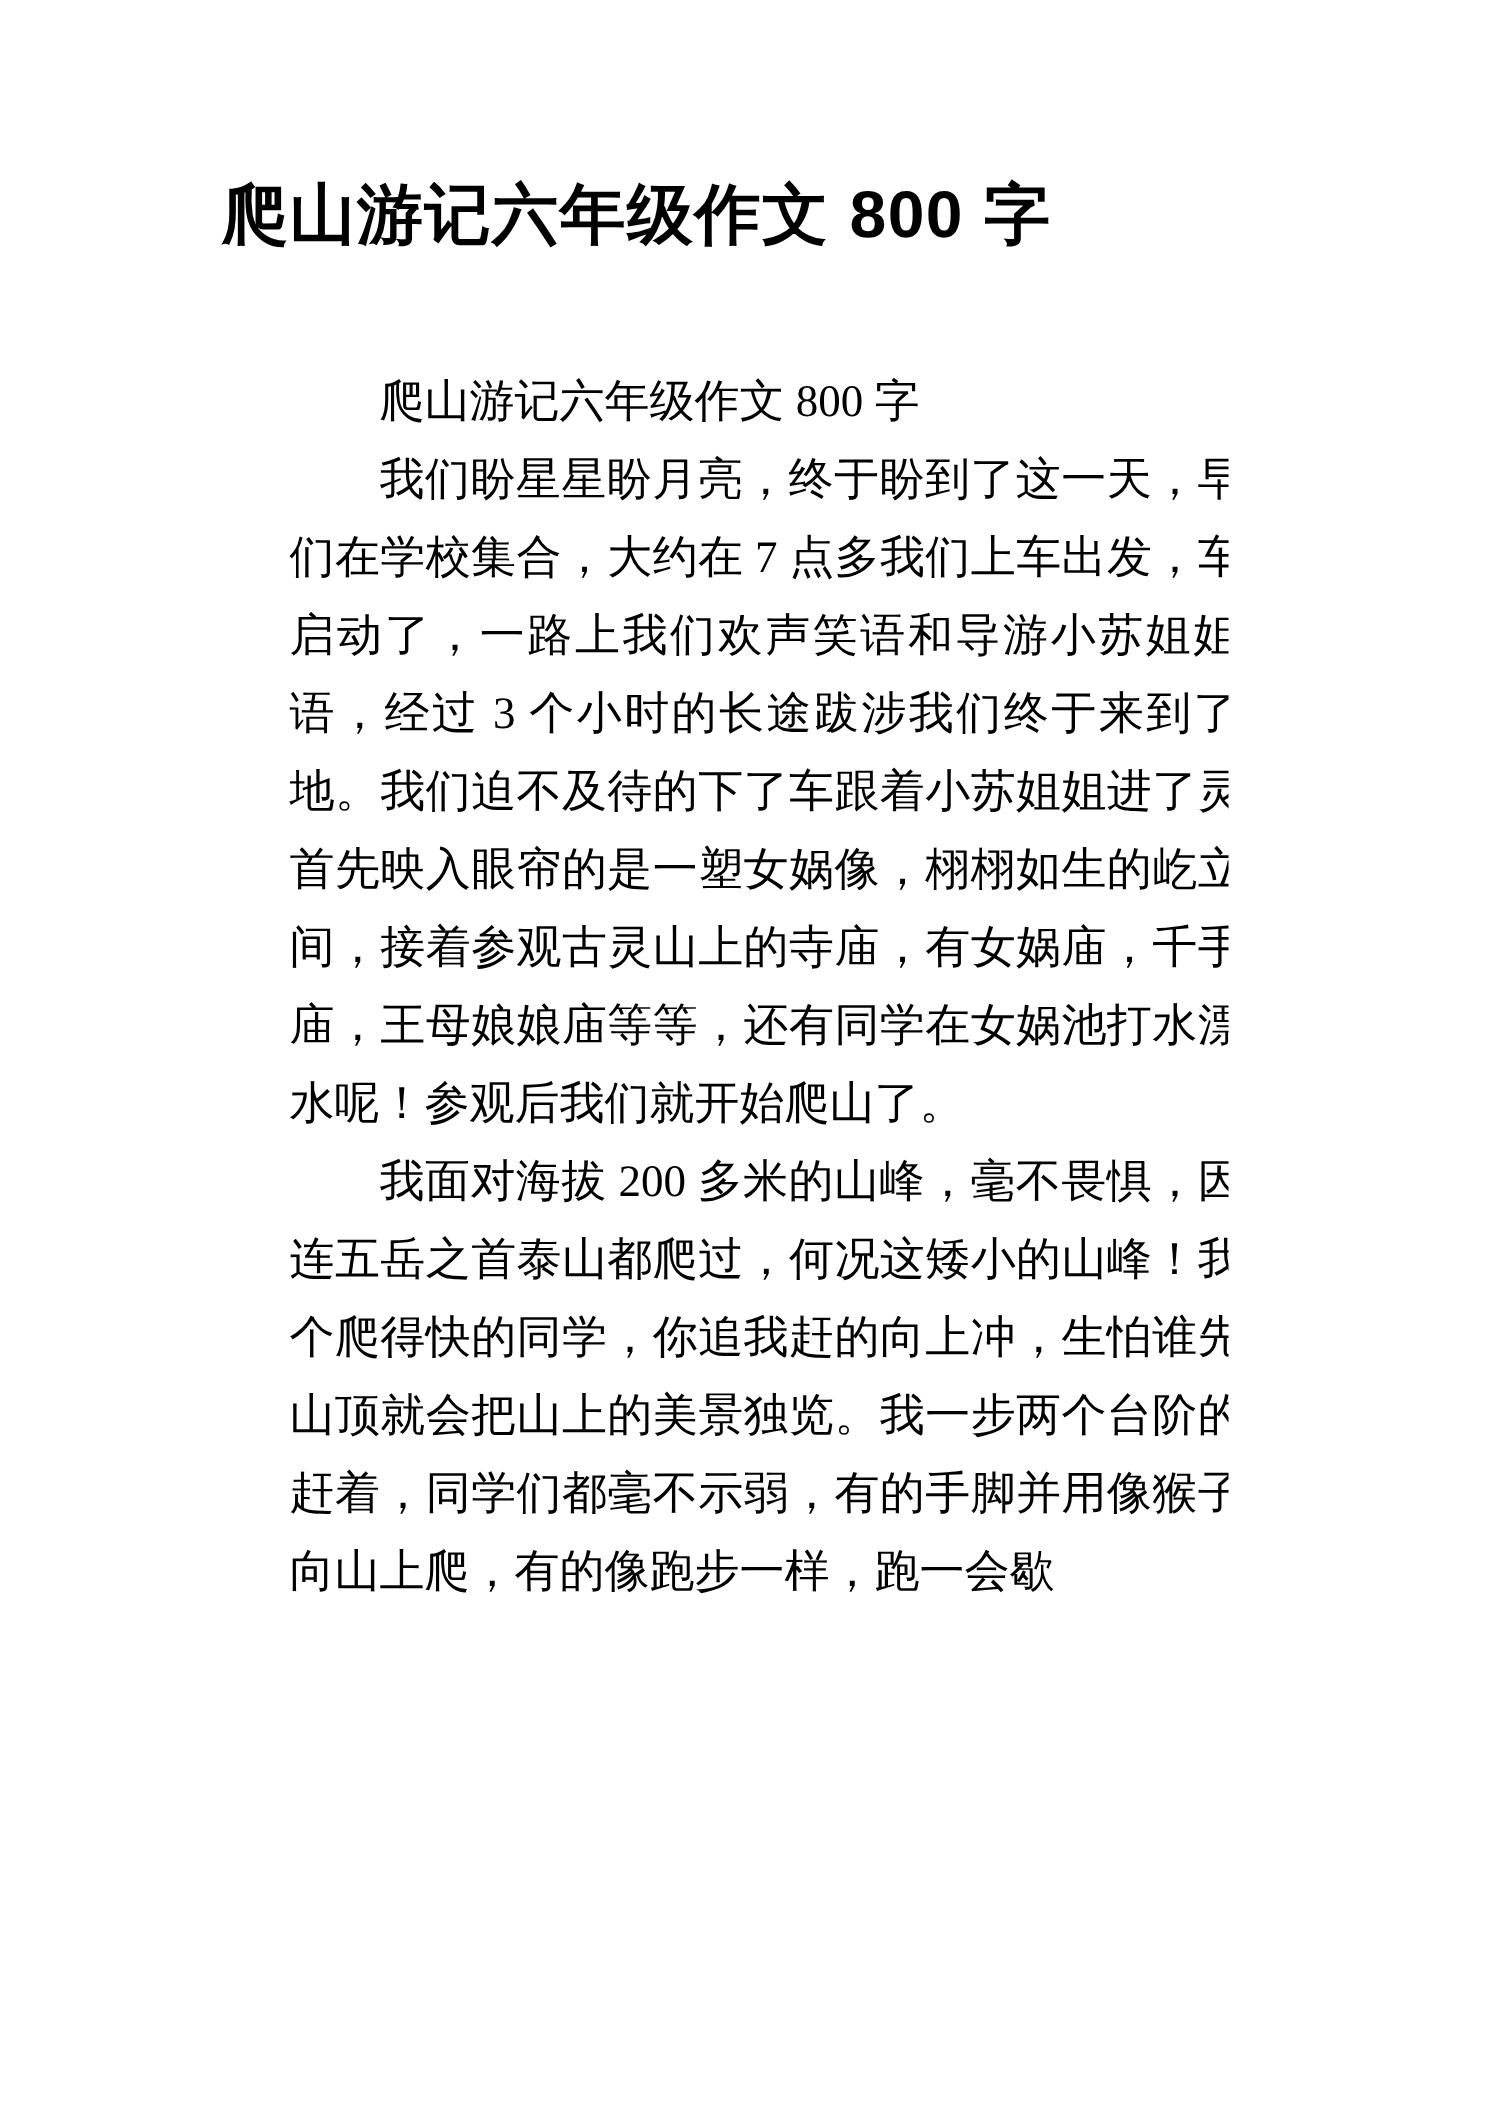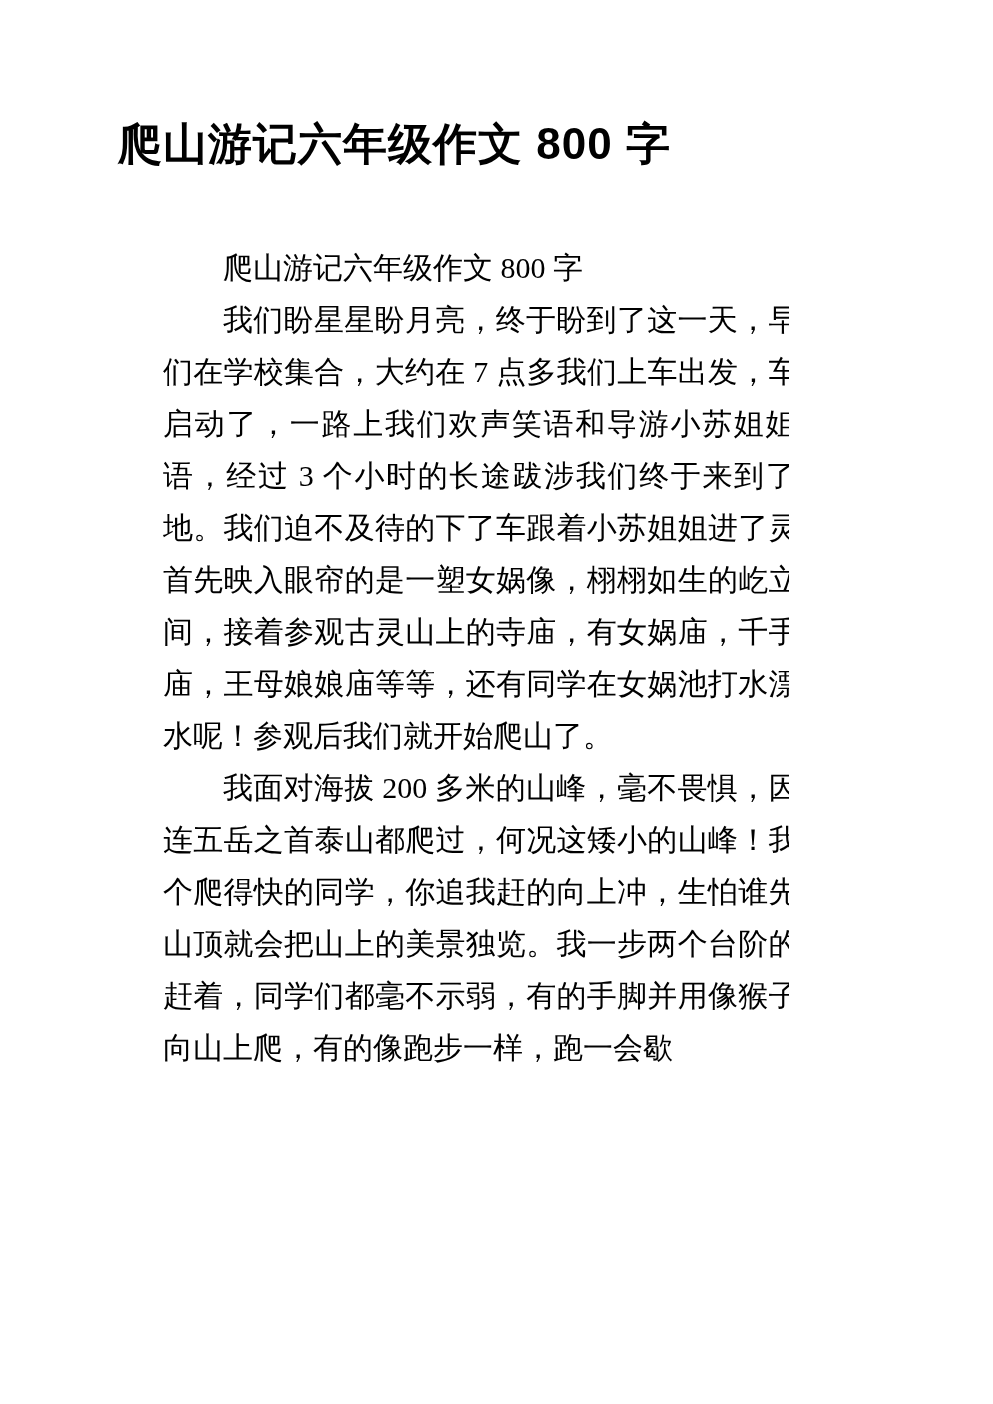--- a/index.html
+++ b/index.html
@@ -7,20 +7,21 @@
     padding: 0;
     background: #ffffff;
   }
   .page {
     position: relative;
     width: 789px;
     height: 1404px;
     background: #ffffff;
     color: #000000;
     overflow: hidden;
+    padding-left: 30px;
   }
   .doc-title {
     margin: 0;
     padding-top: 119px;
     text-align: center;
     font-family: "Liberation Sans", sans-serif;
     font-weight: bold;
     font-size: 44px;
     line-height: 1.15;
     letter-spacing: 1px;

